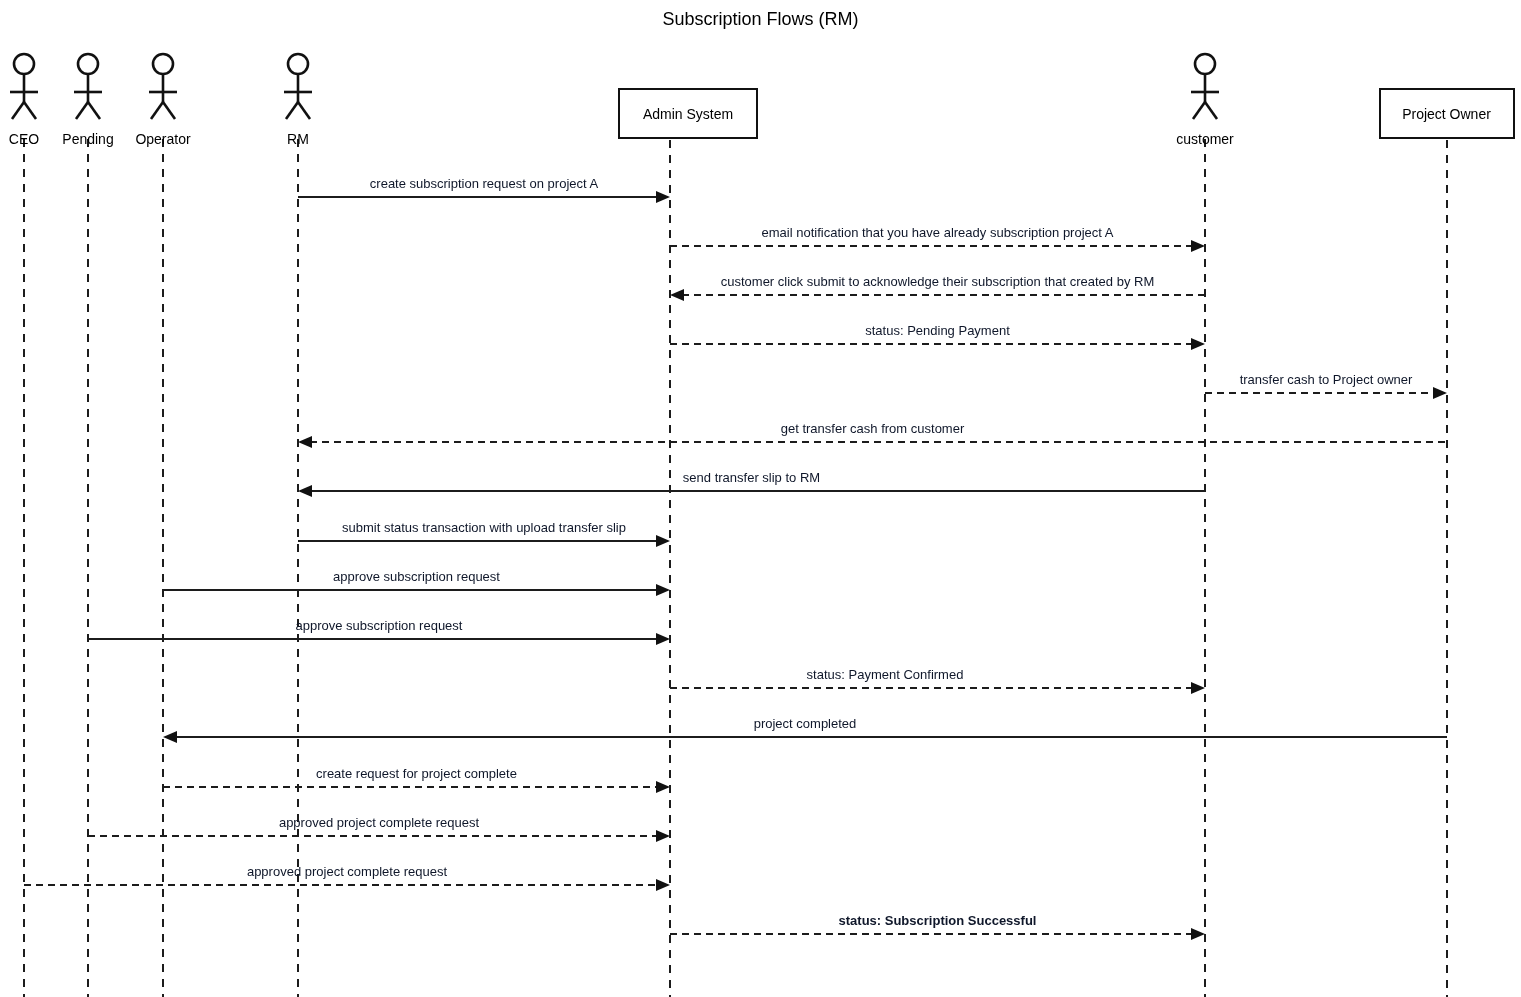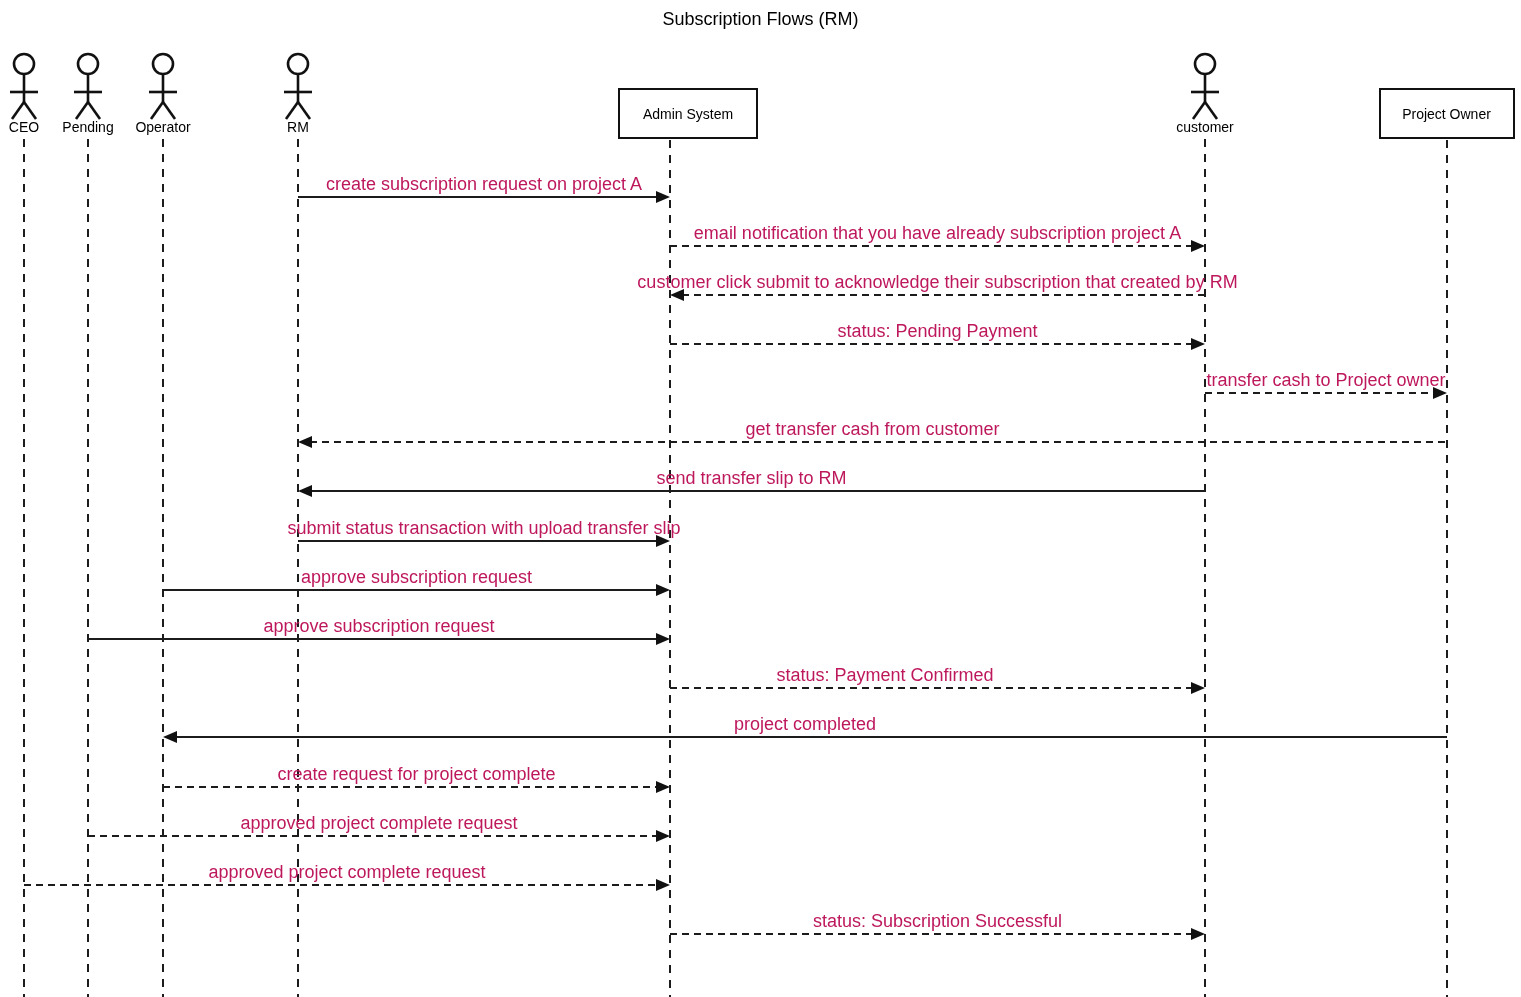--- a/index.html
+++ b/index.html
@@ -17,34 +17,34 @@
   }
   .pbox {
     position:absolute; height:47px; border:2.5px solid #111; background:#fff;
     display:flex; align-items:center; justify-content:center;
     font-size:14px; white-space:nowrap; box-sizing:content-box;
   }
   .actor-figure { position:absolute; }
   .actor-figure svg { display:block; }
   .participant-label {
     position:absolute; transform:translateX(-50%);
-    font-size:14px; white-space:nowrap; text-align:right;
+    font-size:14px; white-space:nowrap; text-align:right;margin-top:12px;
   }
   .msg-line { position:absolute; height:2px; }
   .msg-line.solid { background:#1c1c1c; }
   .msg-line.dashed {
     background:repeating-linear-gradient(to right,#1c1c1c 0 7px,transparent 7px 12px);
   }
   .arrowhead { position:absolute; width:0; height:0;
     border-top:6px solid transparent; border-bottom:6px solid transparent; }
   .arrowhead.right { border-left:14px solid #111; }
   .arrowhead.left  { border-right:14px solid #111; }
   .message-label {
     position:absolute; transform:translateX(-50%);
-    font-size:18px; line-height:16px; white-space:nowrap; color:#be185d;
+    font-size:13px; line-height:16px; white-space:nowrap; color:#0f172a;
   }
 </style>
 </head>
 <body>
 
 <div class="stage">
   <div class="diagram-title">Subscription Flows (RM)</div>
   <div id="layer-lifelines">
       <div class="lifeline" style="left: 23px; top: 139px; height: 858px;"></div>
       <div class="lifeline" style="left: 87px; top: 139px; height: 858px;"></div>
@@ -149,15 +149,15 @@
       <div class="arrowhead right" style="top: 781px; left: 656px;"></div>
       <div class="message-label" style="left: 416.5px; top: 766px;">create request for project complete</div>
       <div class="msg-line dashed" style="top: 835px; left: 88px; width: 570px;"></div>
       <div class="arrowhead right" style="top: 830px; left: 656px;"></div>
       <div class="message-label" style="left: 379px; top: 815px;">approved project complete request</div>
       <div class="msg-line dashed" style="top: 884px; left: 24px; width: 634px;"></div>
       <div class="arrowhead right" style="top: 879px; left: 656px;"></div>
       <div class="message-label" style="left: 347px; top: 864px;">approved project complete request</div>
       <div class="msg-line dashed" style="top: 933px; left: 670px; width: 523px;"></div>
       <div class="arrowhead right" style="top: 928px; left: 1191px;"></div>
-      <div class="message-label" style="left: 937.5px; top: 913px;">status: Subscription Successful</div>
+      <div class="message-label" style="left: 937.5px; top: 913px; font-weight: bold;">status: Subscription Successful</div>
     </div>
 </div>
 
 </body></html>

